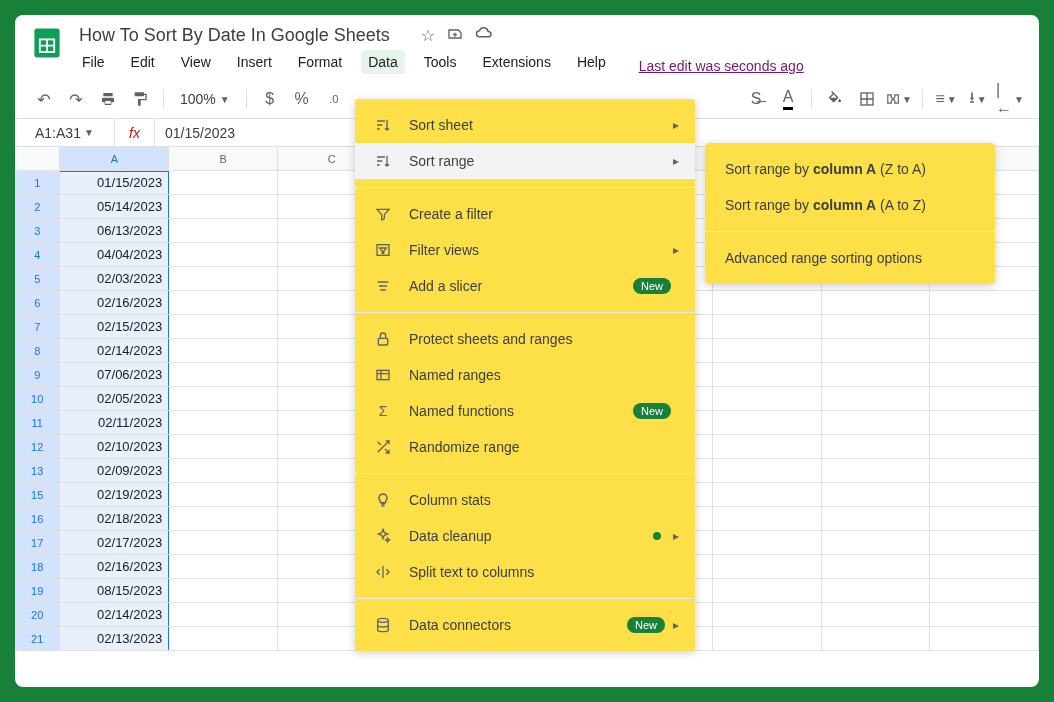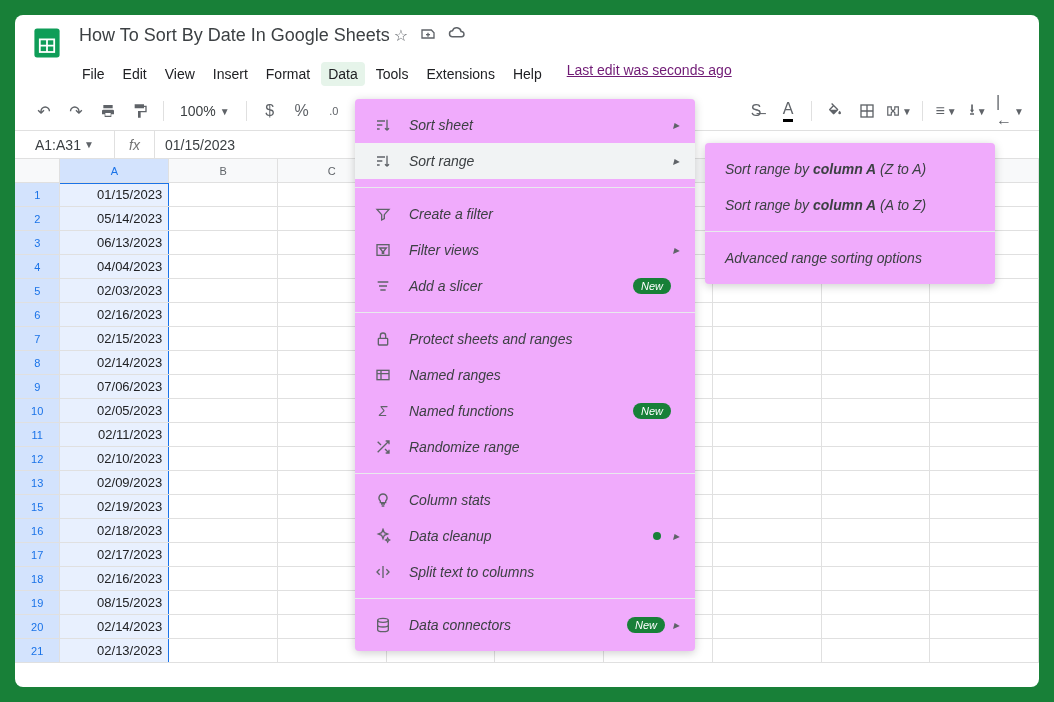--- a/index.html
+++ b/index.html
@@ -4,61 +4,61 @@
 <style>
 * { box-sizing: border-box; margin: 0; padding: 0; font-family: "Google Sans", Arial, sans-serif; }
 body { background: #188038; padding: 15px; }
 .frame { background: #fff; border-radius: 8px; width: 1024px; height: 672px; overflow: hidden; position: relative; }
 
 
 .header { display: flex; align-items: flex-start; padding: 8px 16px 0 12px; }
 .logo { width: 40px; height: 40px; display: flex; align-items: center; justify-content: center; margin-right: 8px; }
 .logo svg { width: 36px; height: 36px; }
 .title-area { flex: 1; }
-.title-row { display: flex; align-items: center; gap: 0; }
+.title-row { display: flex; align-items: center; gap: 27px; }
 .doc-title { font-size: 18px; color: #3c4043; padding: 2px 4px; }
 .title-icons { display: flex; gap: 12px; color: #5f6368; }
 .title-icons span { cursor: pointer; }
 
-.menubar { display: flex; gap: 4px; margin-top: 14px; align-items: flex-start; }
+.menubar { display: flex; gap: 12px; margin-top: 2px; align-items: flex-end; }
 .menu-item { padding: 4px 7px; font-size: 14px; color: #202124; cursor: pointer; border-radius: 4px; }
 .menu-item.active { background: #e6f4ea; }
 .last-edit { font-size: 14px; color: #701a75; text-decoration: underline; margin-left: 14px; cursor: pointer; }
 
 
 .toolbar { display: flex; align-items: center; padding: 6px 16px; gap: 6px; border-bottom: 1px solid #e0e0e0; margin-top: 6px; }
 .tb-btn { width: 26px; height: 26px; display: flex; align-items: center; justify-content: center; color: #5f6368; cursor: pointer; border-radius: 4px; }
 .tb-sep { width: 1px; height: 20px; background: #e0e0e0; margin: 0 4px; }
 .zoom { font-size: 14px; color: #3c4043; padding: 0 6px; cursor: pointer; display: flex; align-items: center; gap: 4px; }
 .caret { font-size: 10px; color: #5f6368; }
 .text-color-underline { border-bottom: 3px solid #000; padding-bottom: 1px; }
 
 
 .formula-bar { display: flex; align-items: center; border-bottom: 1px solid #e0e0e0; height: 28px; }
 .cell-ref { width: 100px; padding: 0 20px; font-size: 14px; color: #3c4043; border-right: 1px solid #e0e0e0; display: flex; align-items: center; justify-content: space-between; height: 100%; }
-.fx { width: 40px; text-align: center; font-style: italic; color: #737373; font-size: 14px; border-right: 1px solid #e0e0e0; height: 100%; display: flex; align-items: center; justify-content: center; }
+.fx { width: 40px; text-align: center; font-style: italic; color: #b91c1c; font-size: 14px; border-right: 1px solid #e0e0e0; height: 100%; display: flex; align-items: center; justify-content: center; }
 .formula-input { flex: 1; padding: 0 10px; font-size: 14px; color: #3c4043; }
 
 
 .grid { position: relative; }
 .col-headers { display: flex; background: #f8f9fa; border-bottom: 1px solid #e0e0e0; height: 24px; }
 .corner { width: 46px; border-right: 1px solid #e0e0e0; background: #f8f9fa; }
 .col-h { width: 110px; text-align: center; font-size: 11px; color: #5f6368; border-right: 1px solid #e0e0e0; line-height: 24px; }
 .col-h.sel { background: #d3e3fd; color: #1a73e8; }
 
 .rows { }
 .row { display: flex; height: 24px; border-bottom: 1px solid #e0e0e0; }
 .row-h { width: 46px; text-align: center; font-size: 11px; color: #5f6368; border-right: 1px solid #e0e0e0; line-height: 24px; background: #f8f9fa; }
 .row-h.sel { background: #d3e3fd; color: #1a73e8; }
 .cell { width: 110px; border-right: 1px solid #e0e0e0; font-size: 13px; padding: 0 6px; line-height: 24px; text-align: right; font-family: Arial, sans-serif; color: #202124; }
 .cell.sel { background: #e8f0fe; border-right-color: #1a73e8; }
 .row:first-child .cell.sel { border-top: 1px solid #1a73e8; line-height: 22px; }
 
 
-.menu-popup { position: absolute; background: #f0abfc; border-radius: 4px; box-shadow: 0 2px 10px rgba(0,0,0,.2); z-index: 100; padding: 8px 0; min-width: 340px; font-style: italic; }
+.menu-popup { position: absolute; background: #fde047; border-radius: 4px; box-shadow: 0 2px 10px rgba(0,0,0,.2); z-index: 100; padding: 8px 0; min-width: 340px; }
 .menu-row { display: flex; align-items: center; padding: 6px 16px; font-size: 14px; color: #3c4043; cursor: pointer; min-height: 36px; }
 .menu-row.hl { background: #f1f3f4; }
 .menu-ico { width: 24px; display: flex; justify-content: center; color: #5f6368; margin-right: 14px; }
 .menu-label { flex: 1; }
 .menu-arrow { color: #5f6368; font-size: 12px; }
 .menu-divider { height: 1px; background: #e8eaed; margin: 8px 0; }
 .badge { background: #188038; color: #fff; font-size: 11px; font-weight: 500; padding: 2px 8px; border-radius: 8px; margin-right: 8px; }
 .dot { width: 8px; height: 8px; border-radius: 50%; background: #188038; margin-right: 12px; }
 
 .submenu { left: 690px; top: 128px; min-width: 290px; }

